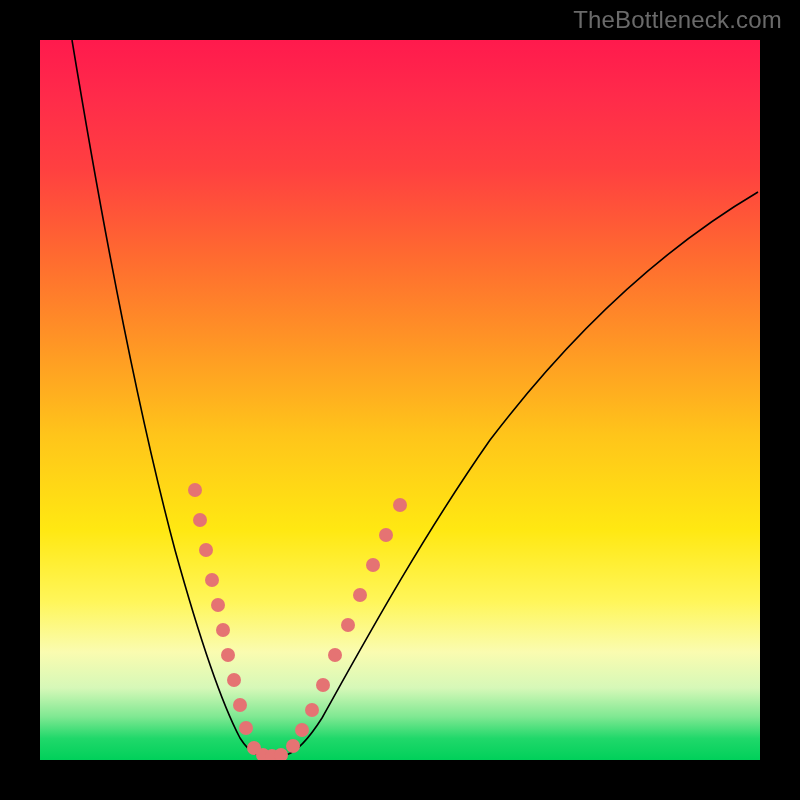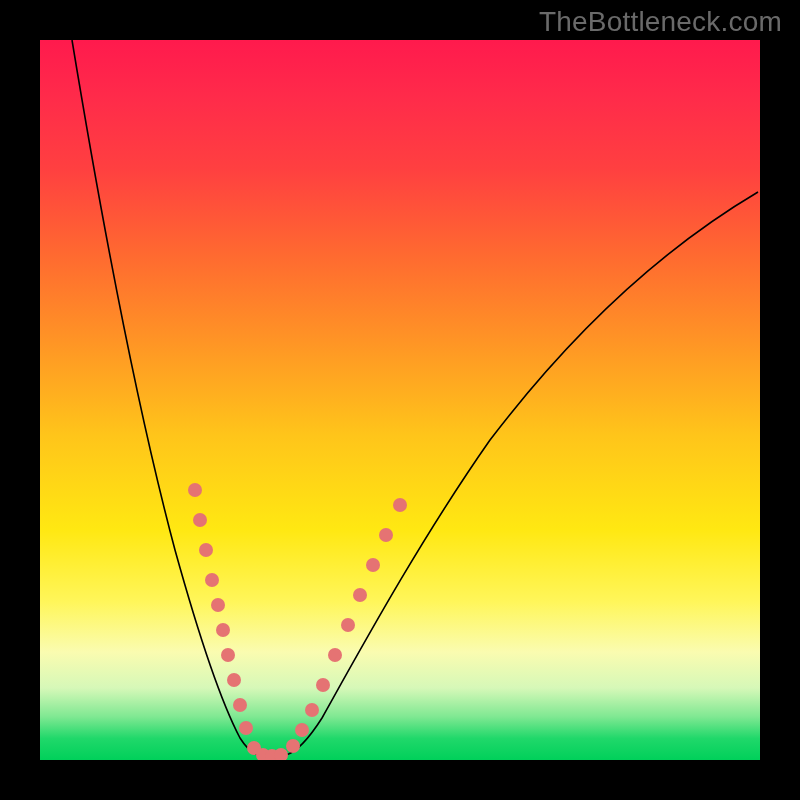--- a/index.html
+++ b/index.html
@@ -38,21 +38,21 @@
       #7fe892 94%,
       #20d86a 97%,
       #00d05a 100%
     );
   }
   .watermark {
     position: absolute;
     top: 6px;
     right: 18px;
     font-family: Arial, Helvetica, sans-serif;
-    font-size: 28px;
+    font-size: 24px;
     color: #6a6a6a;
     font-weight: 500;
     letter-spacing: 0.2px;
   }
   svg.curves {
     position: absolute;
     left: 0;
     top: 0;
     width: 720px;
     height: 720px;

